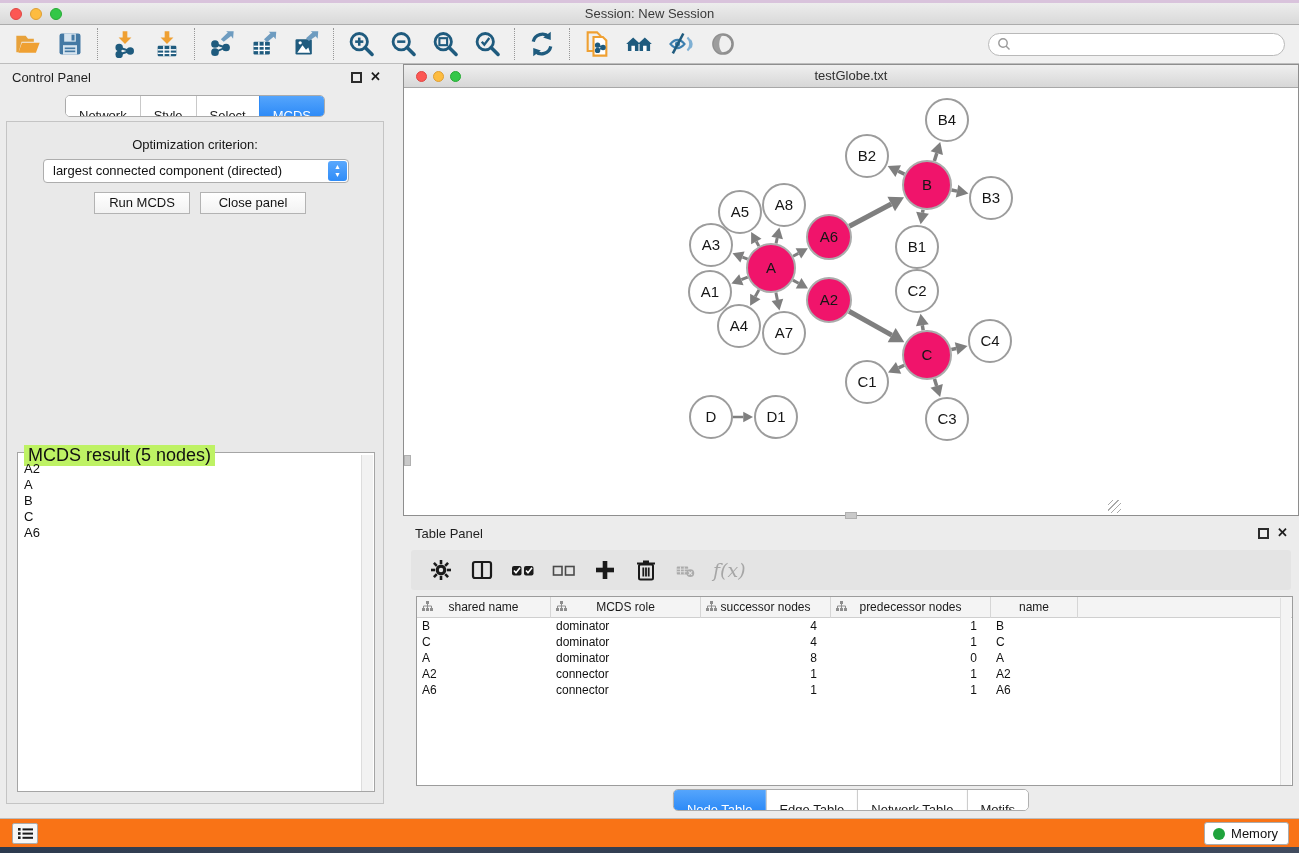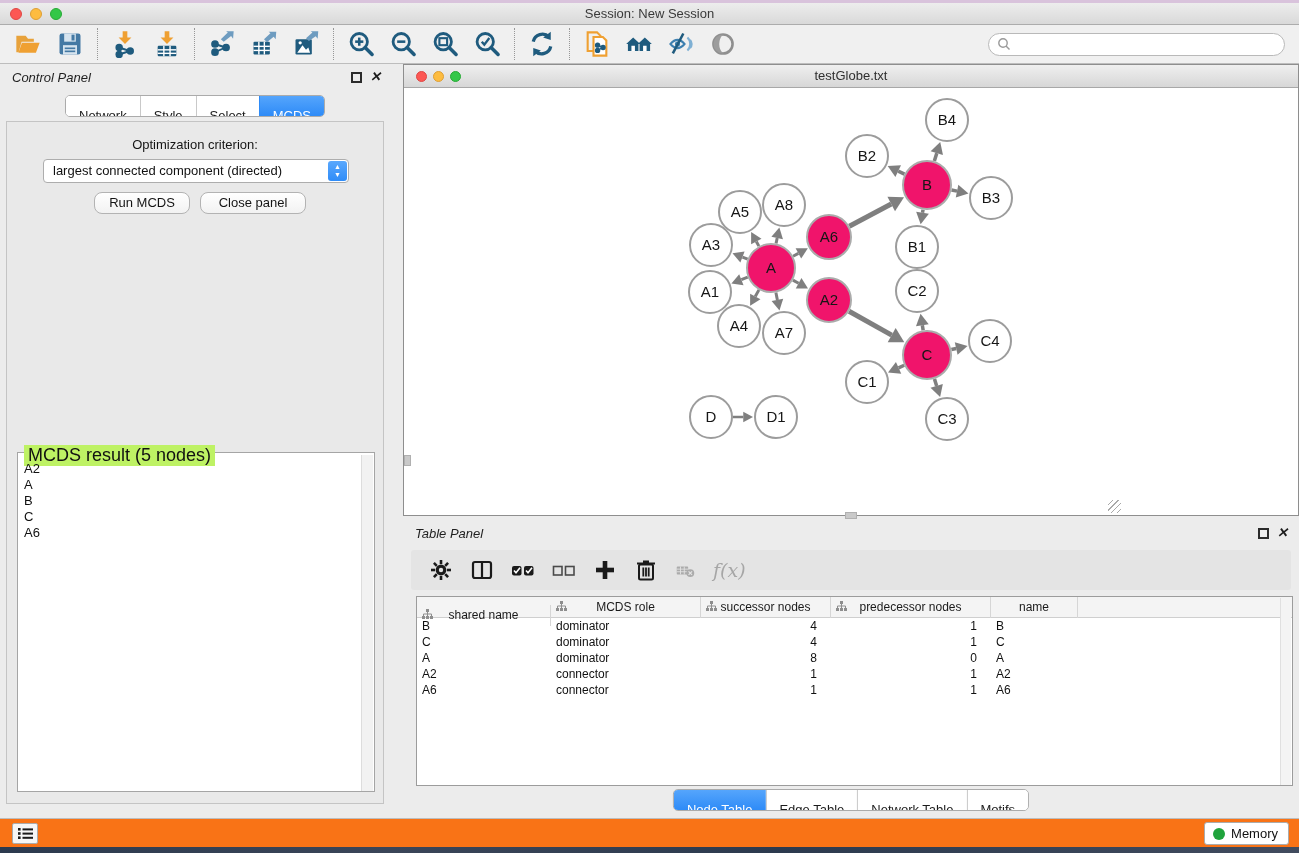--- a/index.html
+++ b/index.html
@@ -24,21 +24,21 @@
   .tb-group { display:flex; align-items:center; gap:14px; padding:0 13px; }
   .tb-sep { width:1px; height:32px; border-left:1px dotted #979797; }
   .tb-ic { width:28px; height:28px; display:block; cursor:pointer; }
   #search-wrap { margin-left:auto; margin-right:4px; width:297px; height:23px; background:#FFFFFF;
     border:1px solid #B9B9B9; border-radius:12px; display:flex; align-items:center; padding:0 8px; }
   #search-wrap input { border:none; outline:none; flex:1; font-size:12px; margin-left:5px;
     font-family:"Liberation Sans",sans-serif; background:transparent; }
 
   
   #control-panel { left:0; top:64px; width:390px; height:754px; background:#ECECEC; }
-  .panel-head { position:absolute; left:0; top:0; width:100%; height:26px;font-style:italic; }
+  .panel-head { position:absolute; left:0; top:0; width:100%; height:26px; }
   .panel-title { position:absolute; left:12px; top:6px; font-size:13px; color:#1F1F1F; }
   .float-ic { position:absolute; width:11px; height:11px; border:2px solid #2B2B2B; top:8px; cursor:pointer; }
   .close-ic { position:absolute; top:5px; font-size:13px; font-weight:bold; color:#1C1C1C; cursor:pointer; }
   #cp-float { right:28px; } #cp-close { right:9px; }
 
   .seg { display:flex; height:22px; border:1px solid #ABABAB; border-radius:5px; overflow:hidden; background:#FFFFFF; }
   .seg .s { padding:10px 13px; font-size:13px; line-height:20px; color:#1C1C1C; background:#FFFFFF;
     border-left:1px solid #C9C9C9; cursor:pointer; white-space:nowrap; }
   .seg .s:first-child { border-left:none; }
   .seg .s.active { background:linear-gradient(#55A5FC,#2E8BF7); color:#FFFFFF; border-left-color:#2E8BF7; }
@@ -47,21 +47,21 @@
   #cp-body { position:absolute; left:6px; top:57px; width:378px; height:683px;
     background:#E9E9E9; border:1px solid #C4C4C4; }
   #opt-label { position:absolute; left:0; top:15px; width:100%; text-align:center; font-size:13px; color:#151515; }
   #opt-select { position:absolute; left:36px; top:37px; width:306px; height:24px; background:#FFFFFF;
     border:1px solid #ADADAD; border-radius:4px; font-size:13px; line-height:22px; color:#111;
     padding-left:9px; cursor:pointer; }
   #opt-stepper { position:absolute; right:1px; top:1px; width:19px; height:20px; border-radius:3px;
     background:linear-gradient(#5AA8FD,#2F8CF8); color:#FFF; font-size:7px; line-height:8px;
     text-align:center; padding-top:2px; }
   .btn { position:absolute; height:22px; background:linear-gradient(#FFFFFF,#F2F2F2); border:1px solid #B3B3B3;
-    border-radius:8px; font-size:13px; color:#141414; text-align:center; line-height:20px; cursor:pointer; }
+    border-radius:0; font-size:13px; color:#141414; text-align:center; line-height:20px; cursor:pointer; }
   #run-btn { left:87px; top:70px; width:96px; }
   #closep-btn { left:193px; top:70px; width:106px; }
 
   #mcds-box { position:absolute; left:10px; top:330px; width:358px; height:340px;
     border:1px solid #A5A5A5; background:#FFFFFF; }
   #mcds-legend { position:absolute; left:6px; top:-8px; background:#bef264; padding:0 4px;
     font-size:18px; color:#111; }
   #mcds-list { position:absolute; left:2px; top:8px; width:340px; height:328px; overflow:hidden;
     font-size:13px; color:#111; }
   #mcds-list div { line-height:16px; padding-left:4px; cursor:default; }
@@ -459,21 +459,21 @@
         <line x1="6.3" y1="8" x2="6.3" y2="17"></line>
           <line x1="10.6" y1="8" x2="10.6" y2="17"></line>
       </g>
       <circle cx="17.5" cy="15.5" r="4.5" fill="#ABABAB"></circle>
       <path d="M15.5 13.5 l4 4 M19.5 13.5 l-4 4" stroke="#E4E4E4" stroke-width="1.4"></path>
     </svg>
     <div id="fx-label">f(x)</div>
   </div>
   <div id="tp-table">
     <div id="tp-header-row">
-        <div class="th" style="width: 134px; margin-top: 8px;">
+        <div class="th" style="width: 134px;">
           <svg width="11" height="11" viewBox="0 0 11 11">
             <g fill="#8E8E8E">
               <rect x="4" y="0" width="3" height="3"></rect>
               <rect x="0" y="7" width="3" height="3"></rect>
               <rect x="4" y="7" width="3" height="3"></rect>
               <rect x="8" y="7" width="3" height="3"></rect>
             </g>
             <g stroke="#8E8E8E" stroke-width="1">
               <line x1="5.5" y1="3" x2="5.5" y2="5"></line>
               <line x1="1.5" y1="5" x2="9.5" y2="5"></line>

